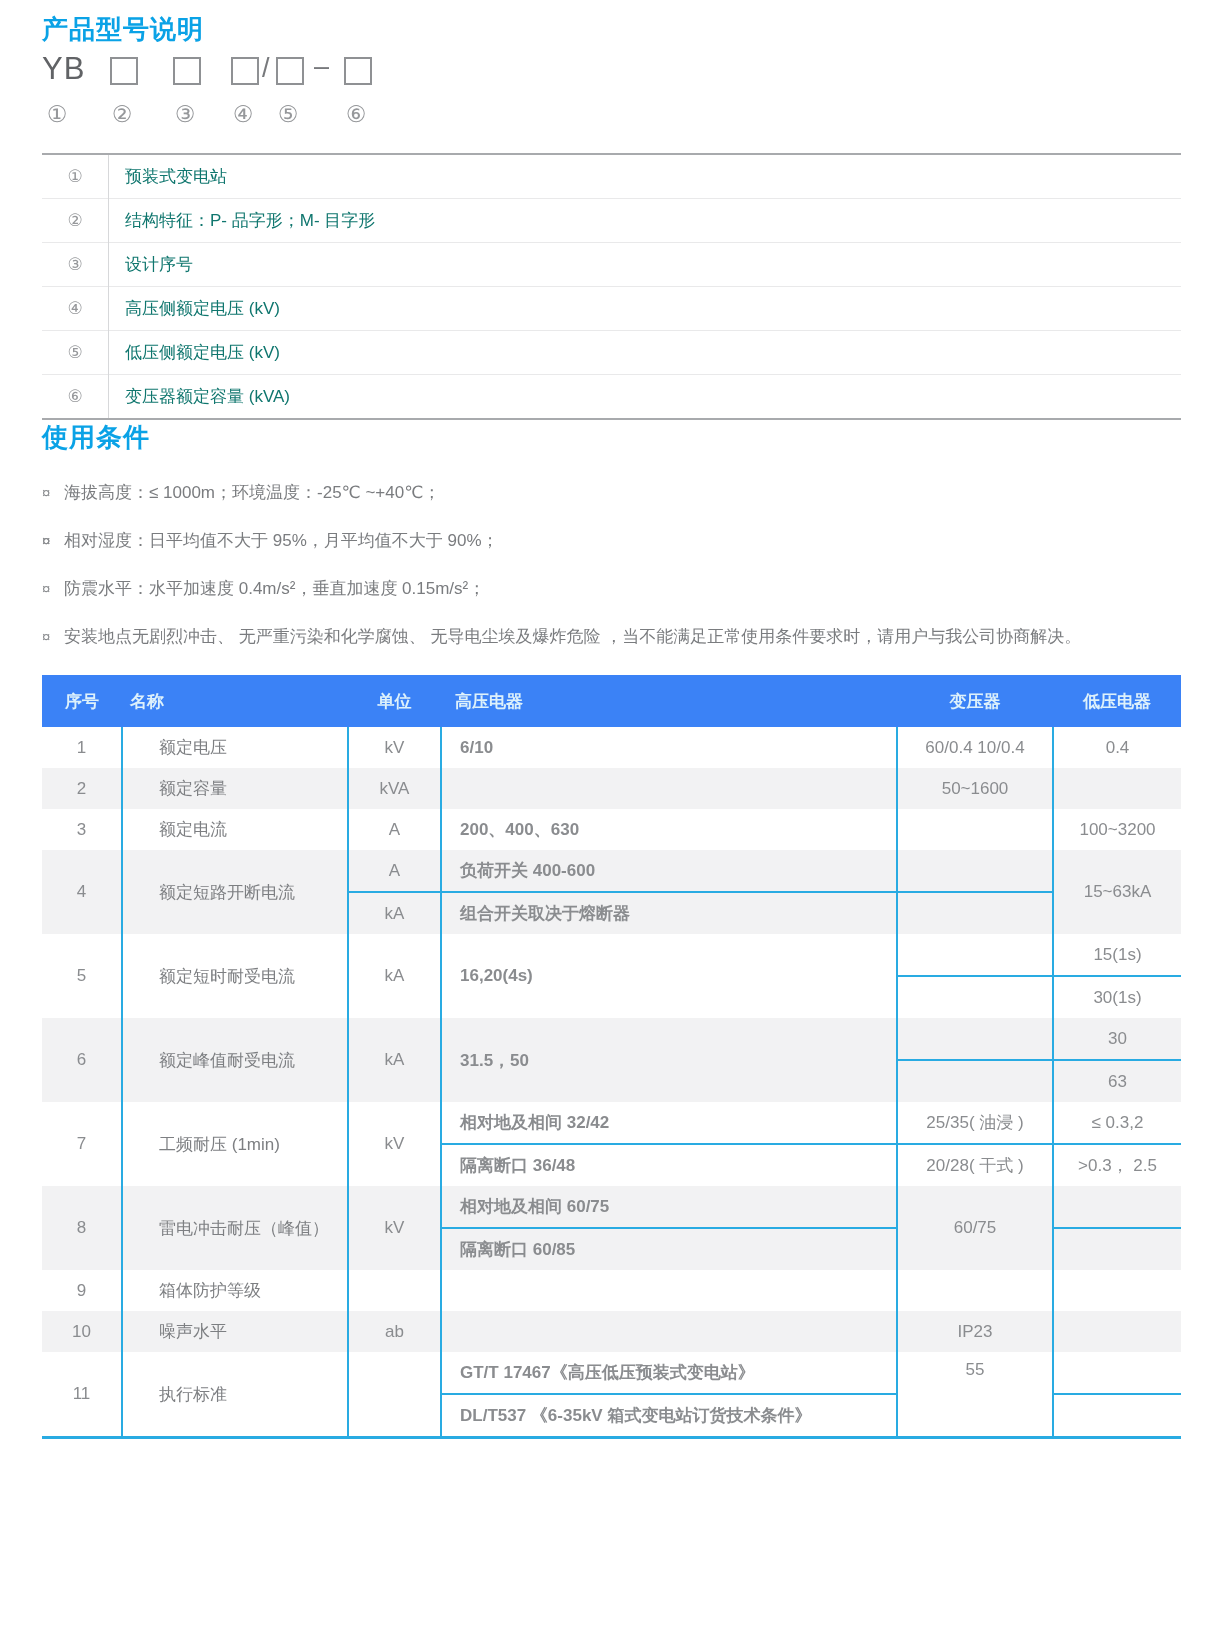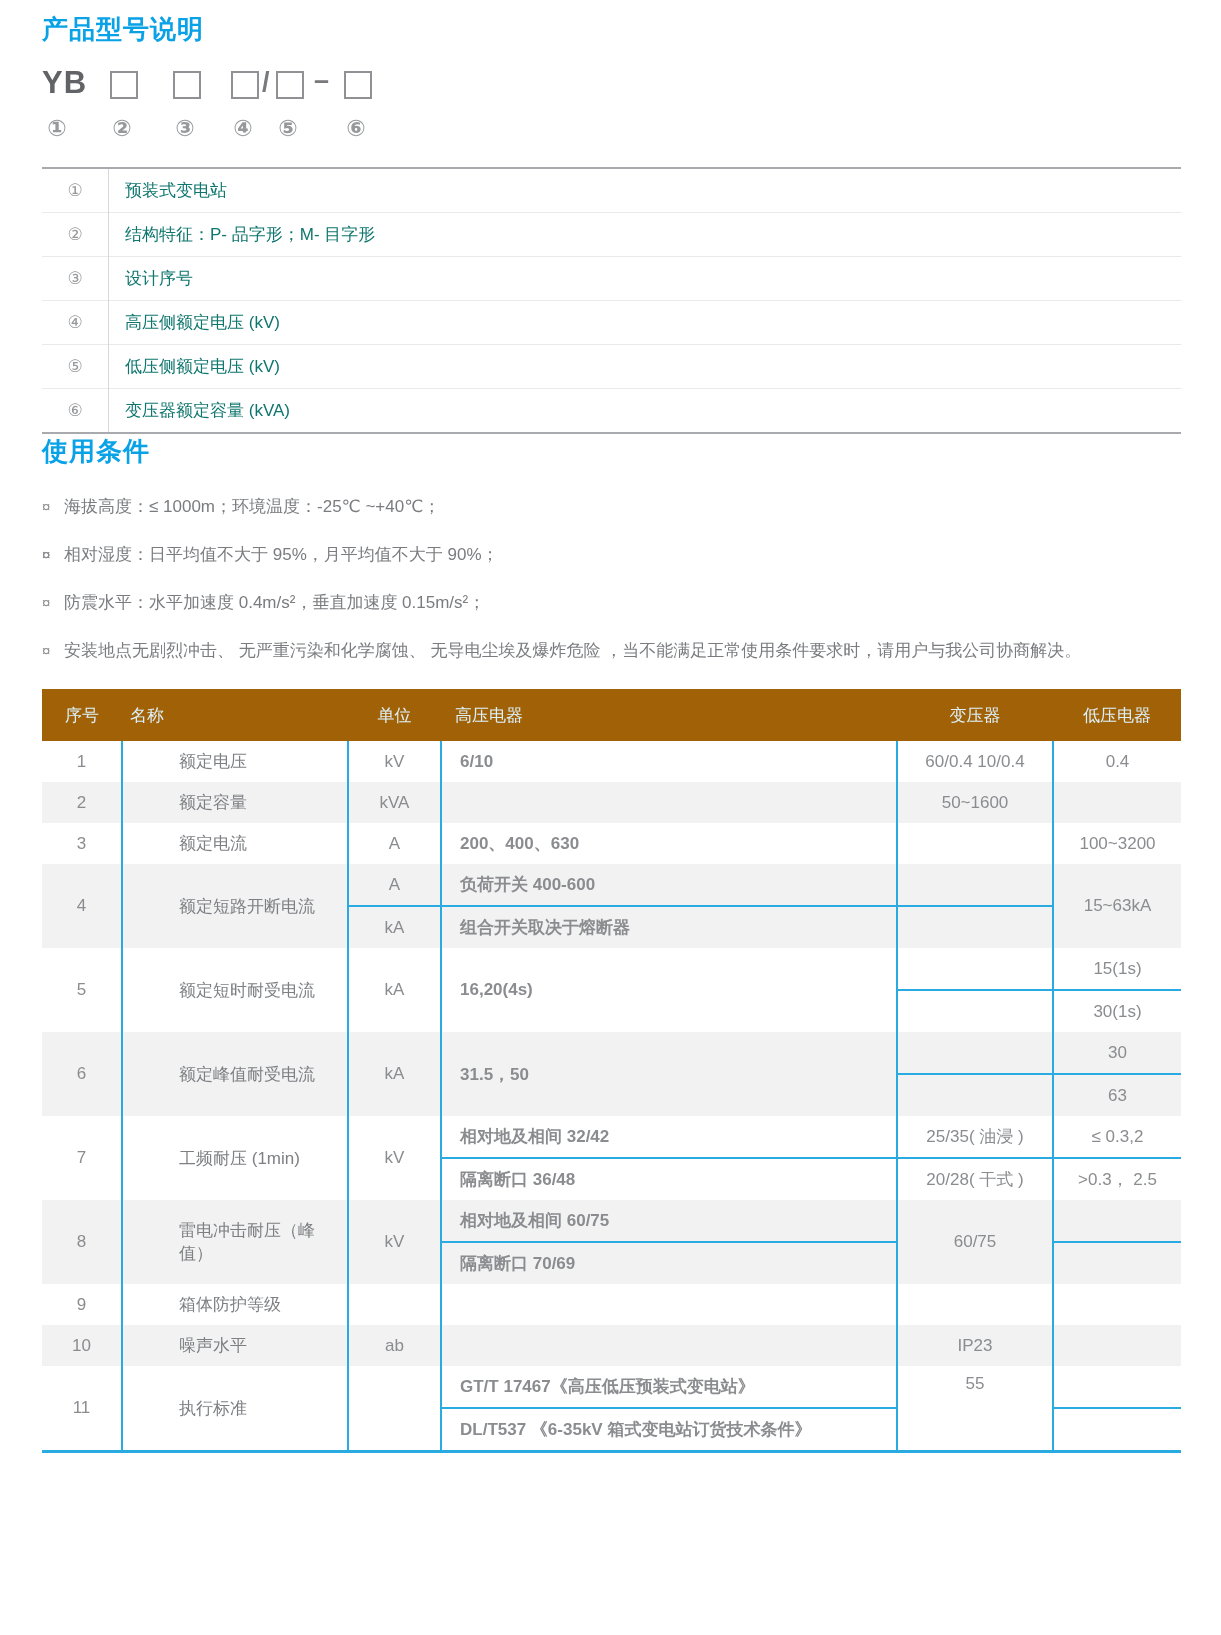--- a/index.html
+++ b/index.html
@@ -17,21 +17,21 @@
     font-size:26px;
     font-weight:bold;
     color:#0aa2e6;
     letter-spacing:1px;
   }
   .t-model{padding-top:12px;}
   .t-usage{}
   .t-tech{padding-top:60px;}
 
   
-  .code-wrap{position:relative;height:102px;margin-top:16px;font-weight:bold;}
+  .code-wrap{position:relative;height:102px;margin-top:2px;}
   .code-prefix{
     position:absolute;left:0;top:2px;
     font-size:31px;color:#616366;letter-spacing:1px;
   }
   .pbox{
     position:absolute;top:8px;
     width:24px;height:24px;
     border:2px solid #8f9194;
     background:#fff;
   }
@@ -79,42 +79,42 @@
   
   table.tech{
     width:1139px;
     border-collapse:collapse;
     table-layout:fixed;
     margin-top:14px;
     border-bottom:3px solid #29abe2;
     font-size:17px;
   }
   table.tech th{
-    background:#a16207;
+    background:#3b82f6;
     color:#ddf1fb;
-    font-weight:normal;
+    font-weight:bold;
     height:50px;
     font-size:17px;
     margin-top:42px;
   }
   table.tech th.h-no{text-align:center;}
   table.tech th.h-name{text-align:left;padding-left:8px;}
   table.tech th.h-unit{text-align:center;}
   table.tech th.h-hv{text-align:left;padding-left:14px;}
   table.tech th.h-tr{text-align:center;}
   table.tech th.h-lv{text-align:center;}
 
   table.tech tbody td{
     height:39px;
     color:#8a8c8f;
     text-align:center;
     vertical-align:middle;
     background:#ffffff;
   }
-  table.tech tbody td.c-name{text-align:left;padding-left:56px;color:#7d7f82;margin-top:32px;}
+  table.tech tbody td.c-name{text-align:left;padding-left:36px;color:#7d7f82;margin-top:32px;}
   table.tech tbody td.c-hv{text-align:left;padding-left:18px;font-weight:bold;}
   table.tech tbody td.bl{border-left:2px solid #29abe2;}
   table.tech tbody td.bt{border-top:2px solid #29abe2;}
   table.tech tbody td.g{background:#f2f2f3;}
   table.tech tbody td.top55{vertical-align:top;padding-top:8px;}
 </style>
 </head>
 <body>
 
 <div class="page">
@@ -297,21 +297,21 @@
 
         <tr>
           <td class="g" rowspan="2">8</td>
           <td class="bl c-name g" rowspan="2">雷电冲击耐压（峰值）</td>
           <td class="bl g" rowspan="2">kV</td>
           <td class="bl c-hv g">相对地及相间 60/75</td>
           <td class="bl g" rowspan="2">60/75</td>
           <td class="bl g"></td>
         </tr>
         <tr>
-          <td class="bl bt c-hv g">隔离断口 70/69</td>
+          <td class="bl bt c-hv g">隔离断口 60/85</td>
           <td class="bl bt g"></td>
         </tr>
 
         <tr>
           <td>9</td>
           <td class="bl c-name">箱体防护等级</td>
           <td class="bl"></td>
           <td class="bl c-hv"></td>
           <td class="bl"></td>
           <td class="bl"></td>

